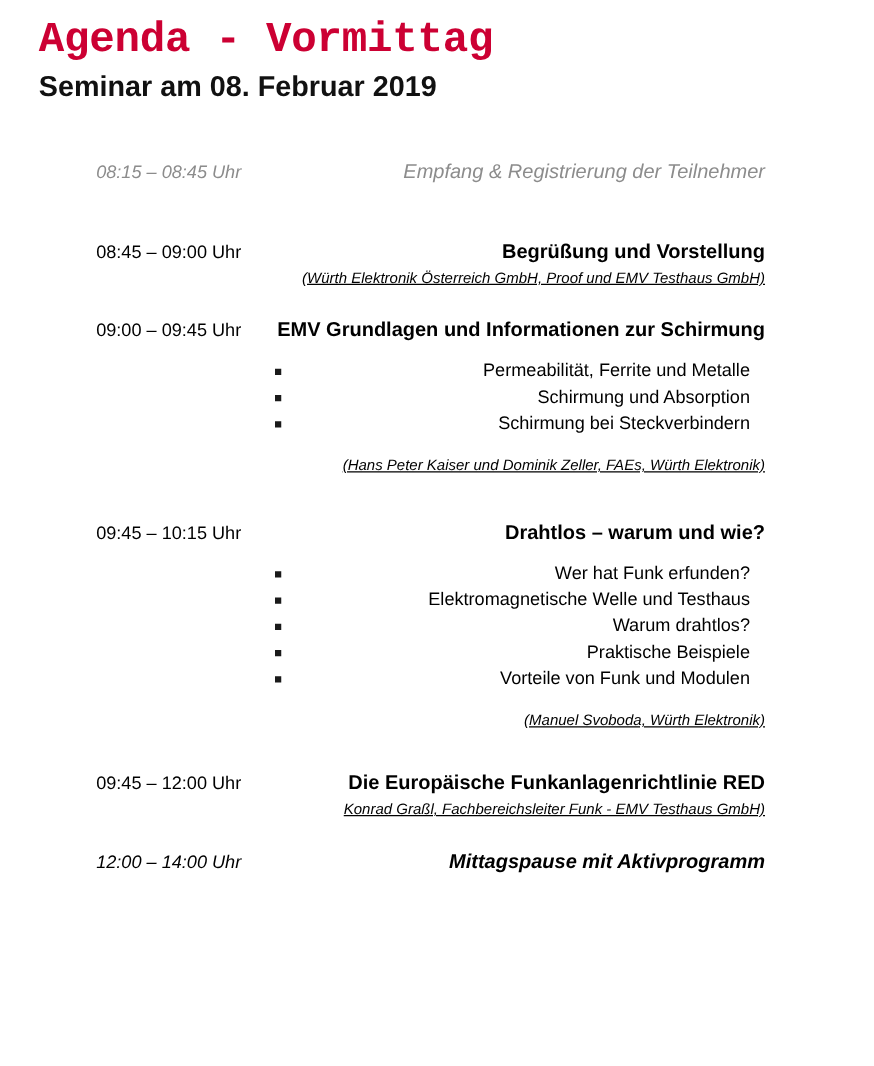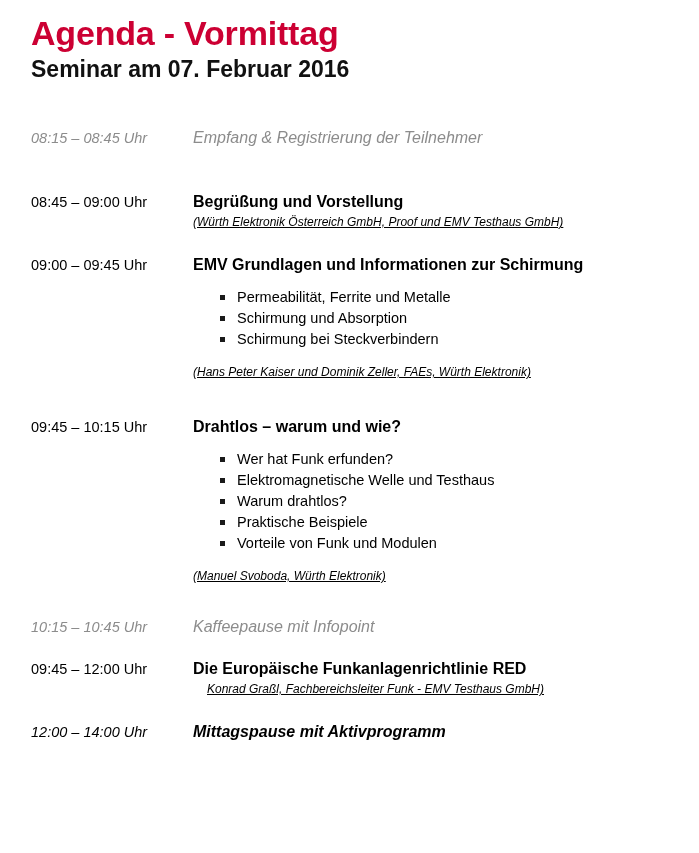--- a/index.html
+++ b/index.html
@@ -33,36 +33,38 @@
     width: 640px;
   }
   .title-main {
     font-size: 34px;
     font-weight: bold;
     color: #CC0033;
     line-height: 1.12;
     letter-spacing: -0.2px;
     margin: 0;
     white-space: nowrap;
+    font-family: Liberation Mono, monospace;
   }
   .title-sub {
     font-size: 23px;
     font-weight: bold;
     color: #111111;
     line-height: 1.15;
     margin: 4px 0 0 0;
     white-space: nowrap;
   }
 
   
   .agenda {
     position: absolute;
     left: 0;
     top: 128px;
     width: 612px;
+    text-align: right;
   }
 
   .row {
     position: relative;
     display: block;
     padding-left: 31px;
     box-sizing: border-box;
   }
 
   .row-inner {
@@ -147,21 +149,21 @@
     padding-left: 14px;
   }
 </style>
 </head>
 <body>
 
 <div class="page">
 
   <div class="header">
     <h1 class="title-main">Agenda - Vormittag</h1>
-    <h2 class="title-sub">Seminar am 07. Februar 2016</h2>
+    <h2 class="title-sub">Seminar am 08. Februar 2019</h2>
   </div>
 
   <div class="agenda">
       <div class="row break" style="margin-bottom: 44px;">
         <div class="row-inner">
           <div class="time">08:15 – 08:45 Uhr</div>
           <div class="content">
             <div class="sess-title">Empfang &amp; Registrierung der Teilnehmer</div>
           </div>
         </div>
@@ -198,28 +200,20 @@
               <li><span class="bullet-mark"></span><span>Wer hat Funk erfunden?</span></li>
               <li><span class="bullet-mark"></span><span>Elektromagnetische Welle und Testhaus</span></li>
               <li><span class="bullet-mark"></span><span>Warum drahtlos?</span></li>
               <li><span class="bullet-mark"></span><span>Praktische Beispiele</span></li>
               <li><span class="bullet-mark"></span><span>Vorteile von Funk und Modulen</span></li>
             </ul>
             <div class="speaker">(Manuel Svoboda, Würth Elektronik)</div>
           </div>
         </div>
       </div>
-      <div class="row break" style="margin-bottom: 22px;">
-        <div class="row-inner">
-          <div class="time">10:15 – 10:45 Uhr</div>
-          <div class="content">
-            <div class="sess-title">Kaffeepause mit Infopoint</div>
-          </div>
-        </div>
-      </div>
       <div class="row session" style="margin-bottom: 22px;">
         <div class="row-inner">
           <div class="time">09:45 – 12:00 Uhr</div>
           <div class="content">
             <div class="sess-title">Die Europäische Funkanlagenrichtlinie RED</div>
             <div class="speaker indented">Konrad Graßl, Fachbereichsleiter Funk - EMV Testhaus GmbH)</div>
           </div>
         </div>
       </div>
       <div class="row accent">

